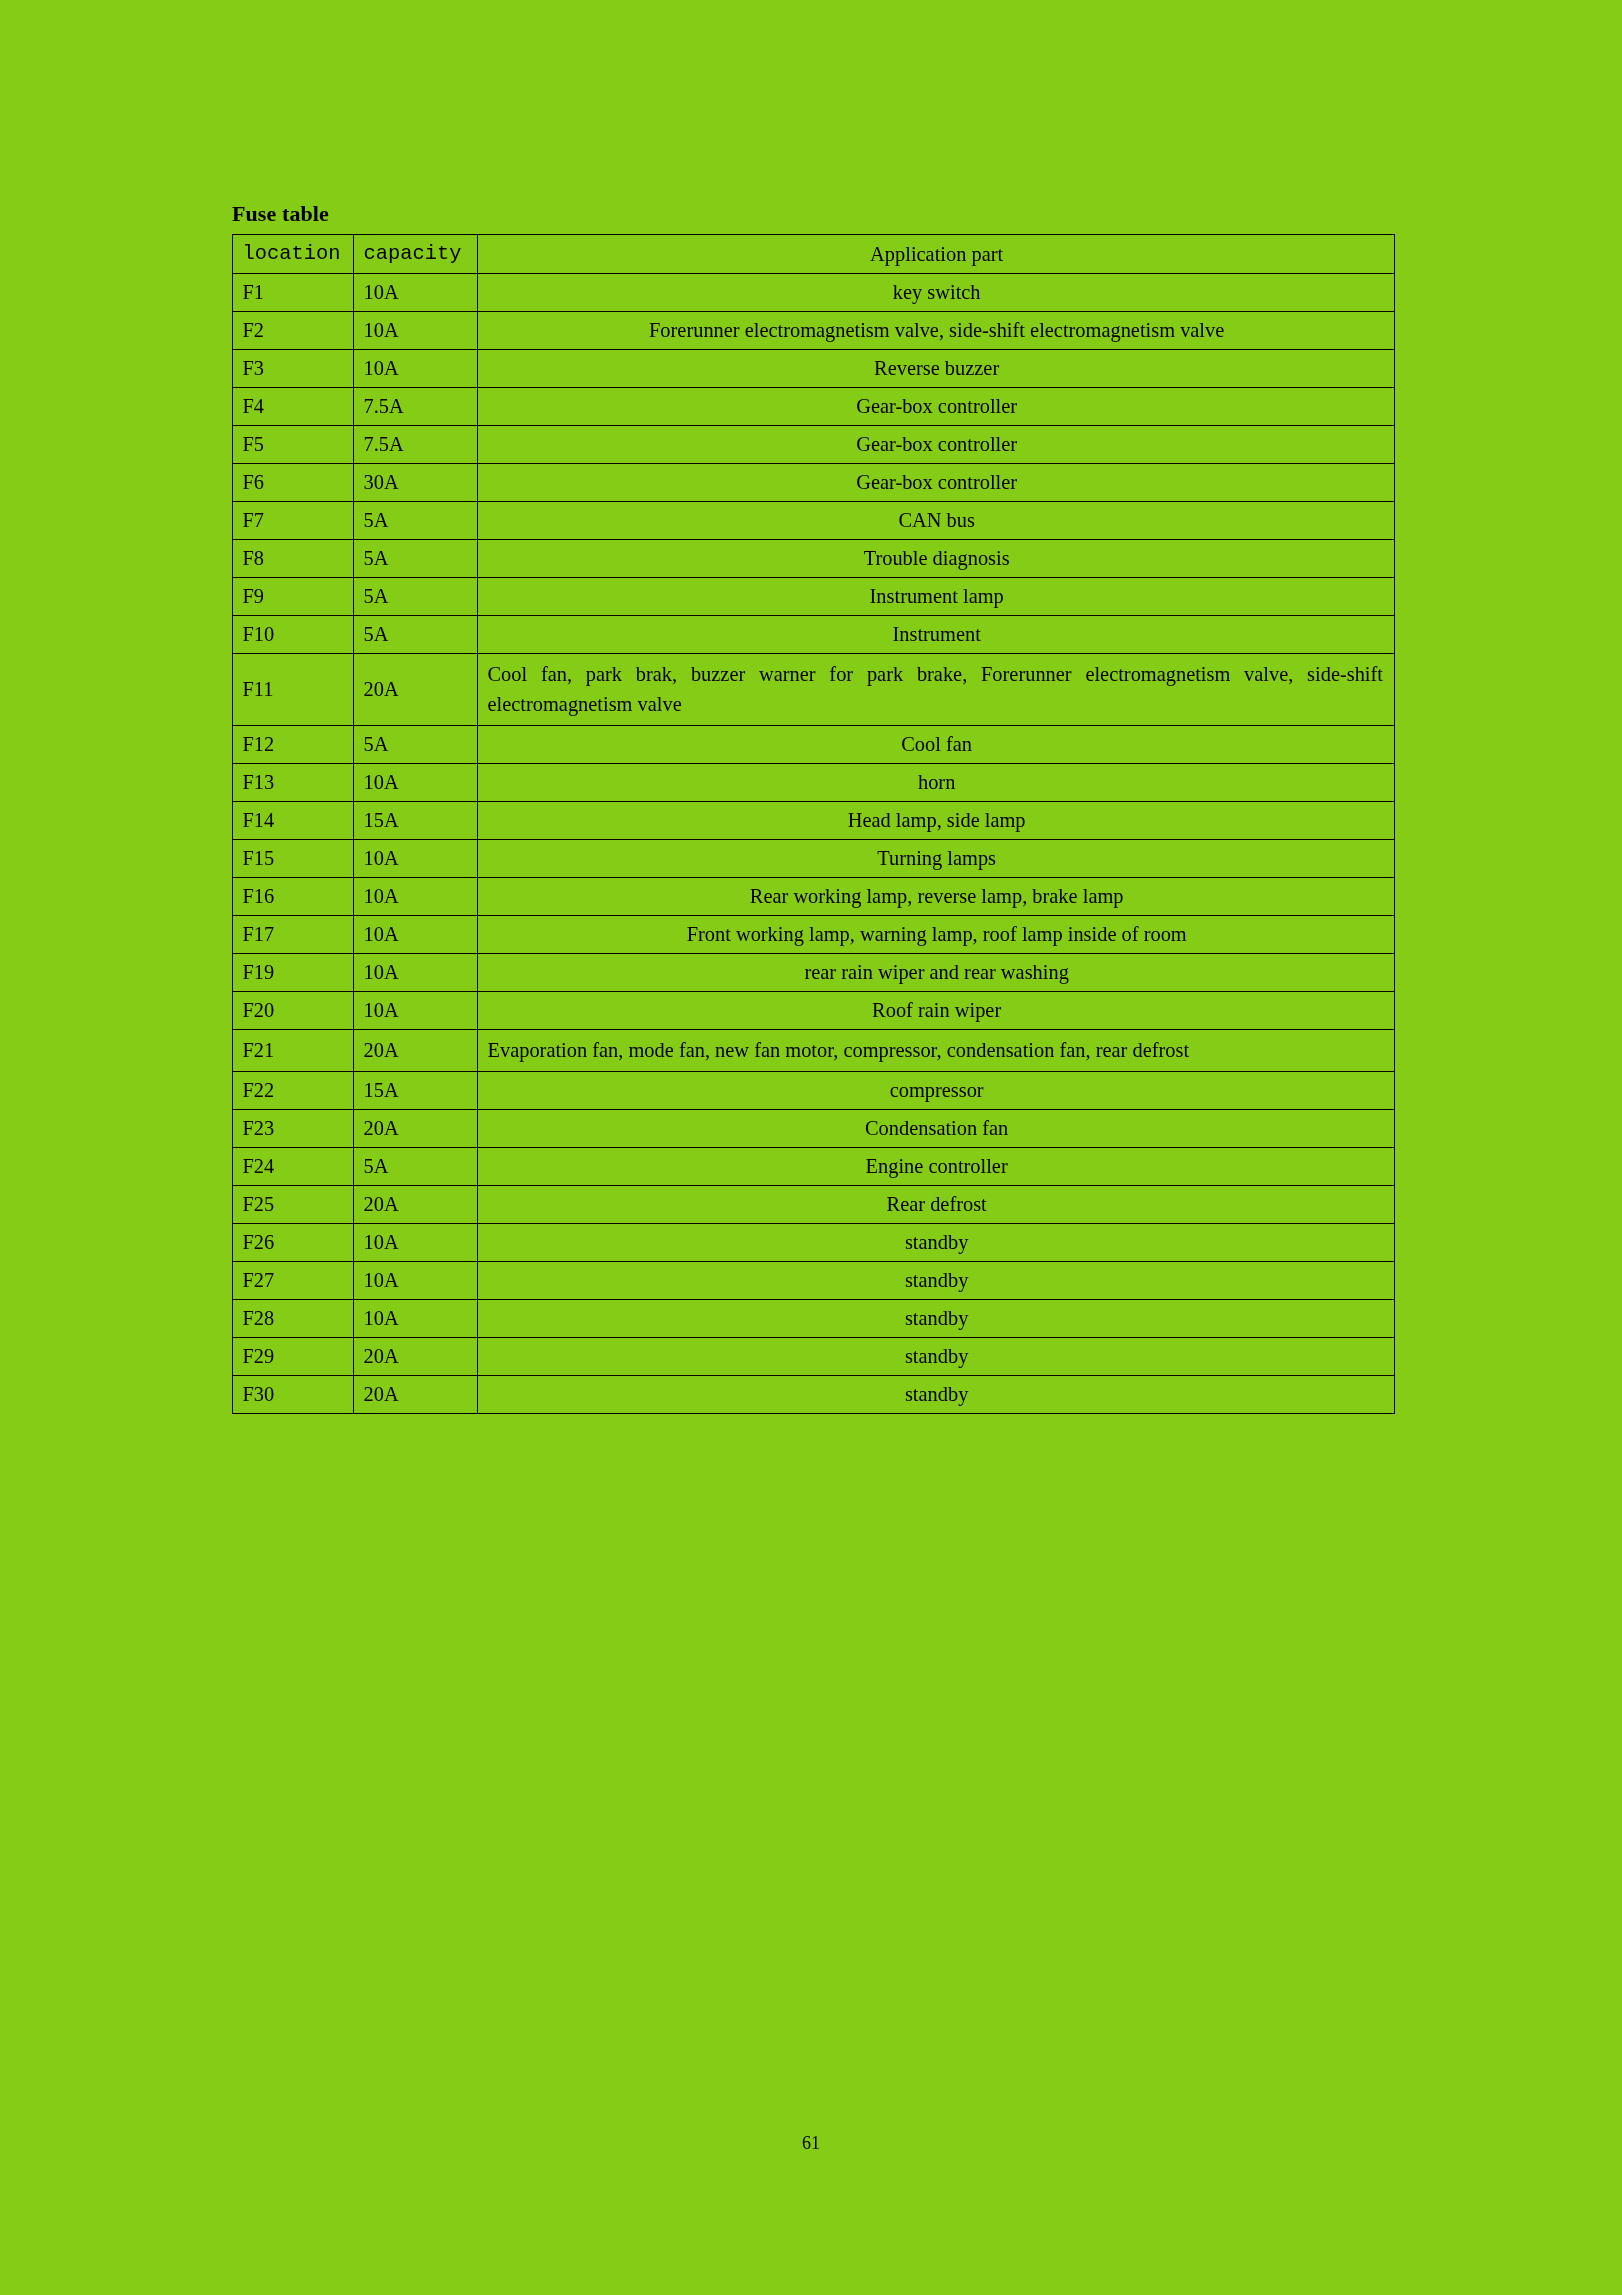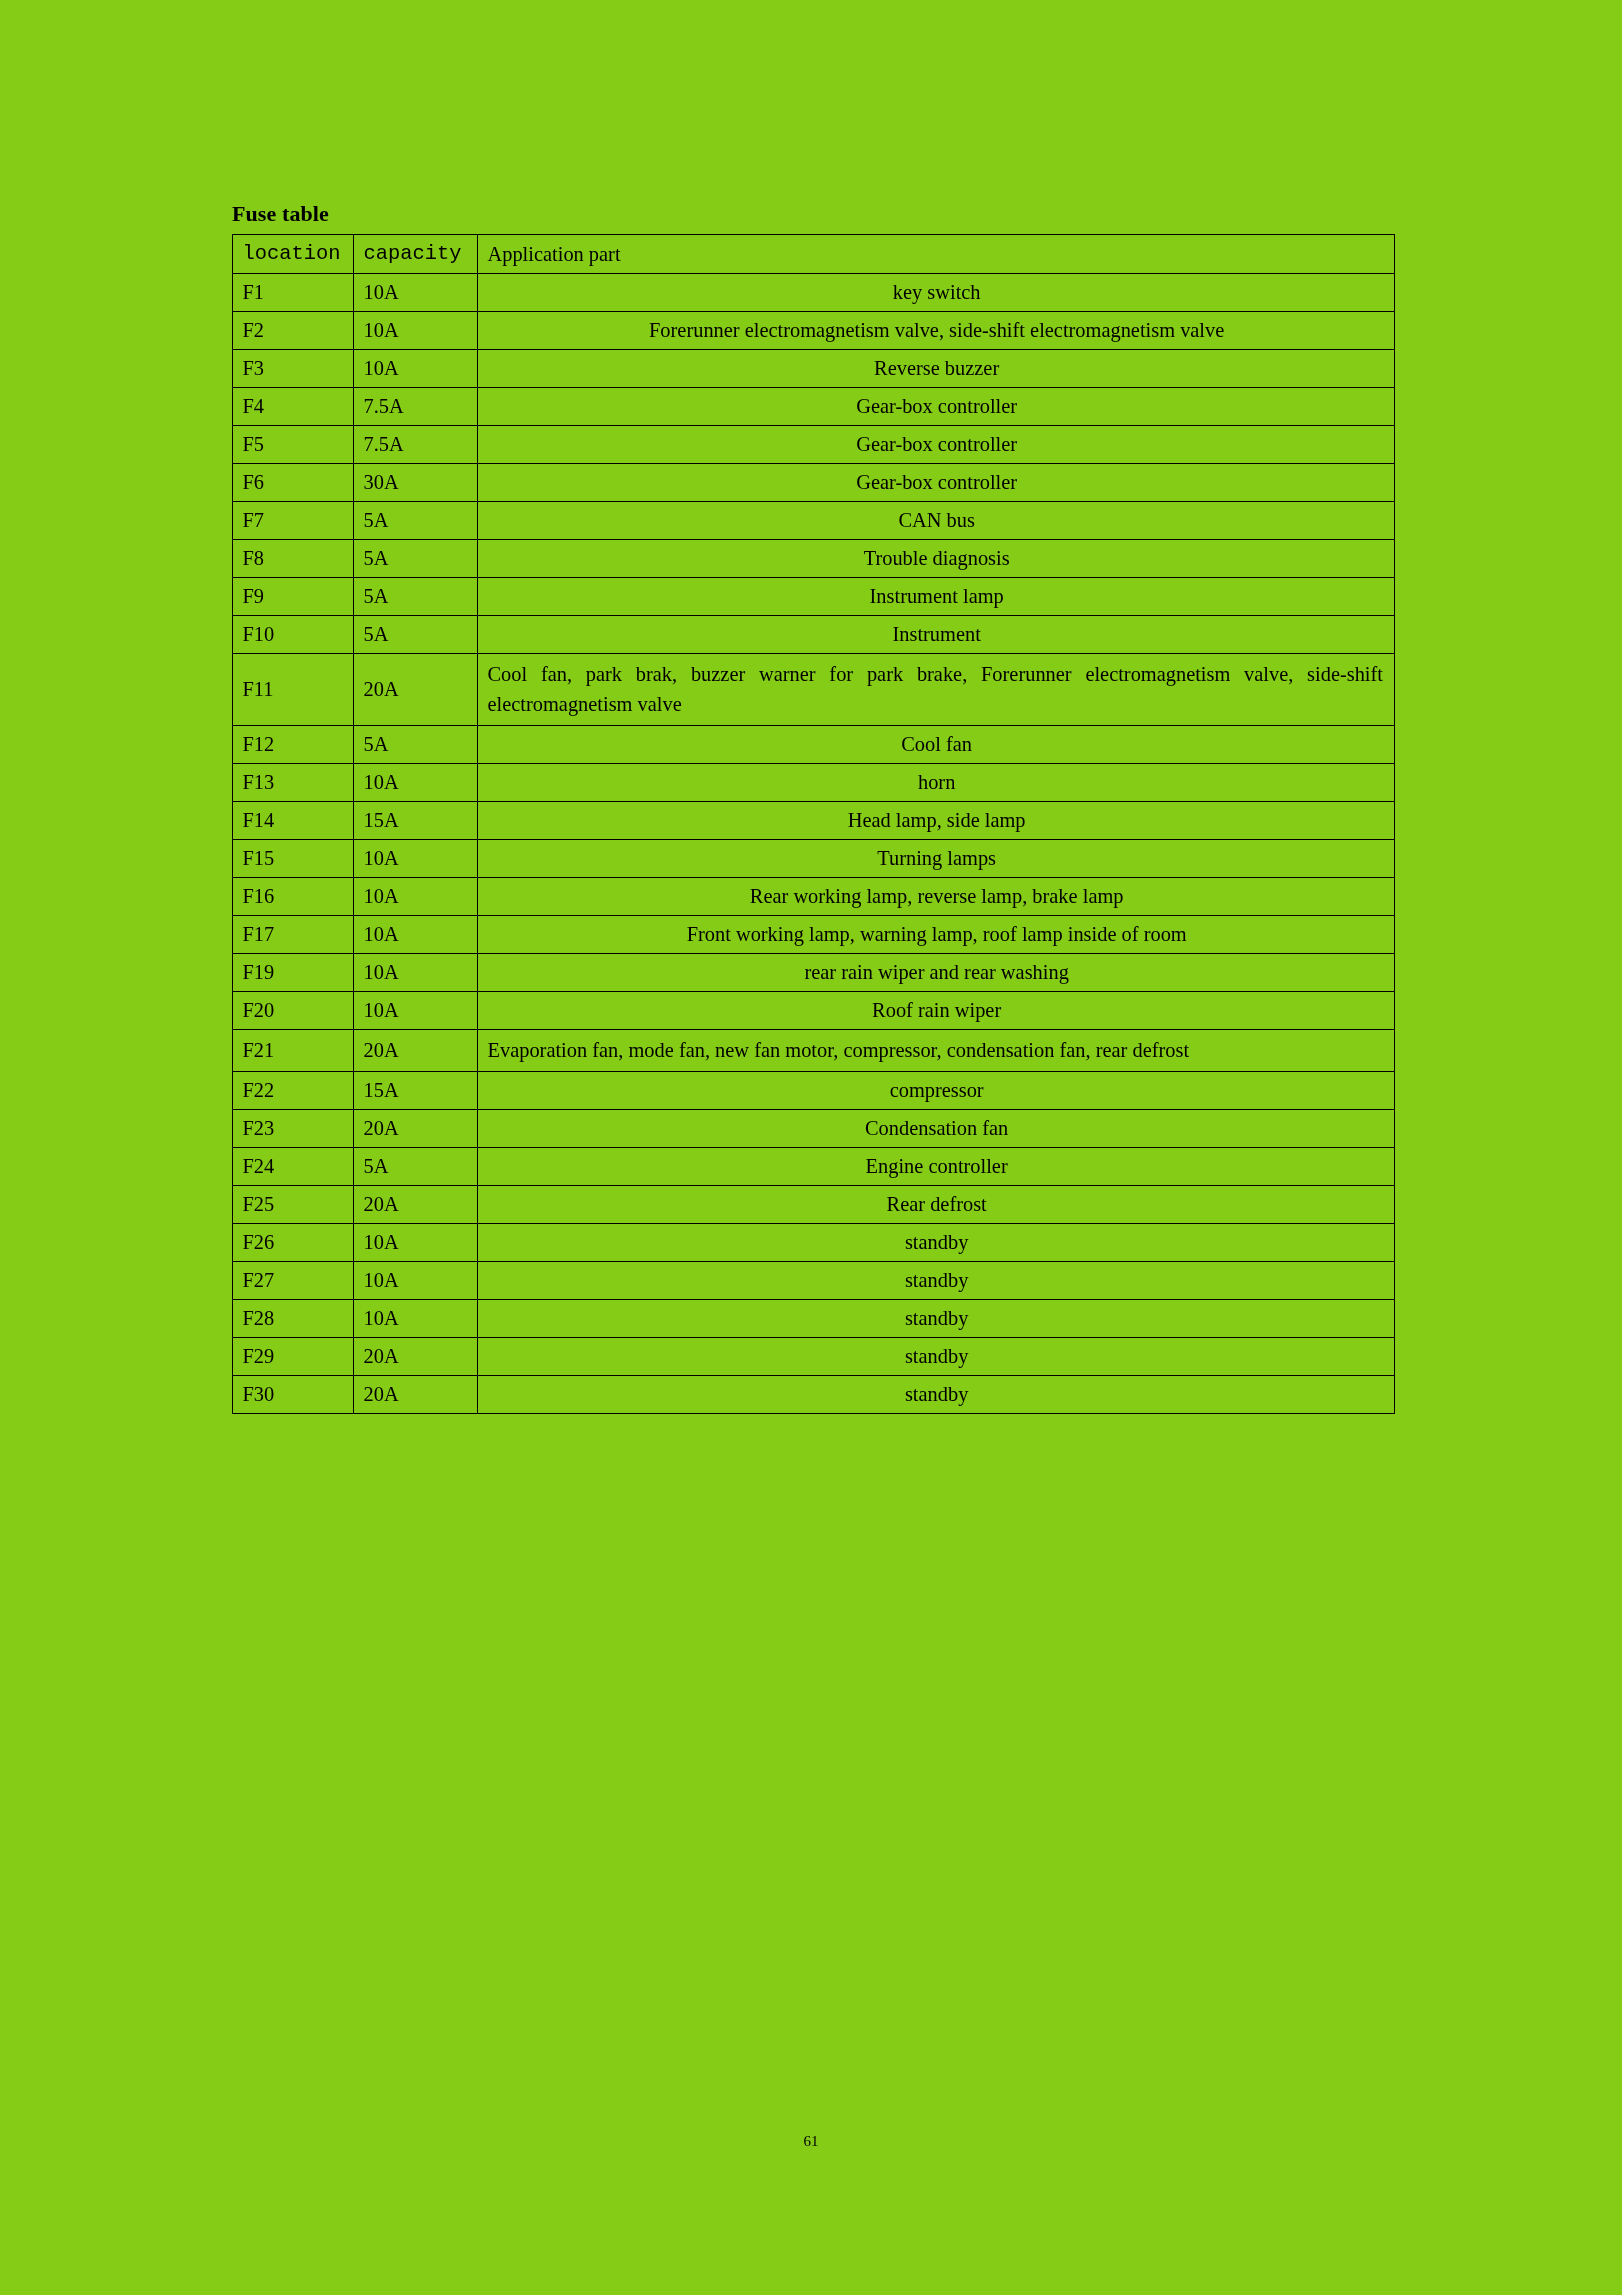--- a/index.html
+++ b/index.html
@@ -68,20 +68,21 @@
     padding: 5.5px 8.2px 5.5px 9.5px;
     display: block;
   }
 
   .hdr-loc .cell-pad,
   .hdr-cap .cell-pad {
     text-align: left;
     font-family: Liberation Mono, monospace;
   }
   .hdr-app .cell-pad {
+    text-align: center;
   }
 
   tr.hdr-row td { height: 38px; }
   tr.data-row td { height: 34px; }
 
   .app-cell .cell-pad {
     text-align: center;
   }
   .app-cell.justify .cell-pad {
     text-align: justify;
@@ -89,21 +90,21 @@
     padding-right: 11px;
     line-height: 30px;
   }
 
   .page-number {
     position: absolute;
     left: 0;
     top: 2133px;
     width: 1622px;
     text-align: center;
-    font-size: 15px;
+    font-size: 18px;
     font-family: "Liberation Serif", "DejaVu Serif", serif;
   }
 </style>
 </head>
 <body>
 
 <div class="page">
 
   <div class="content">
 

